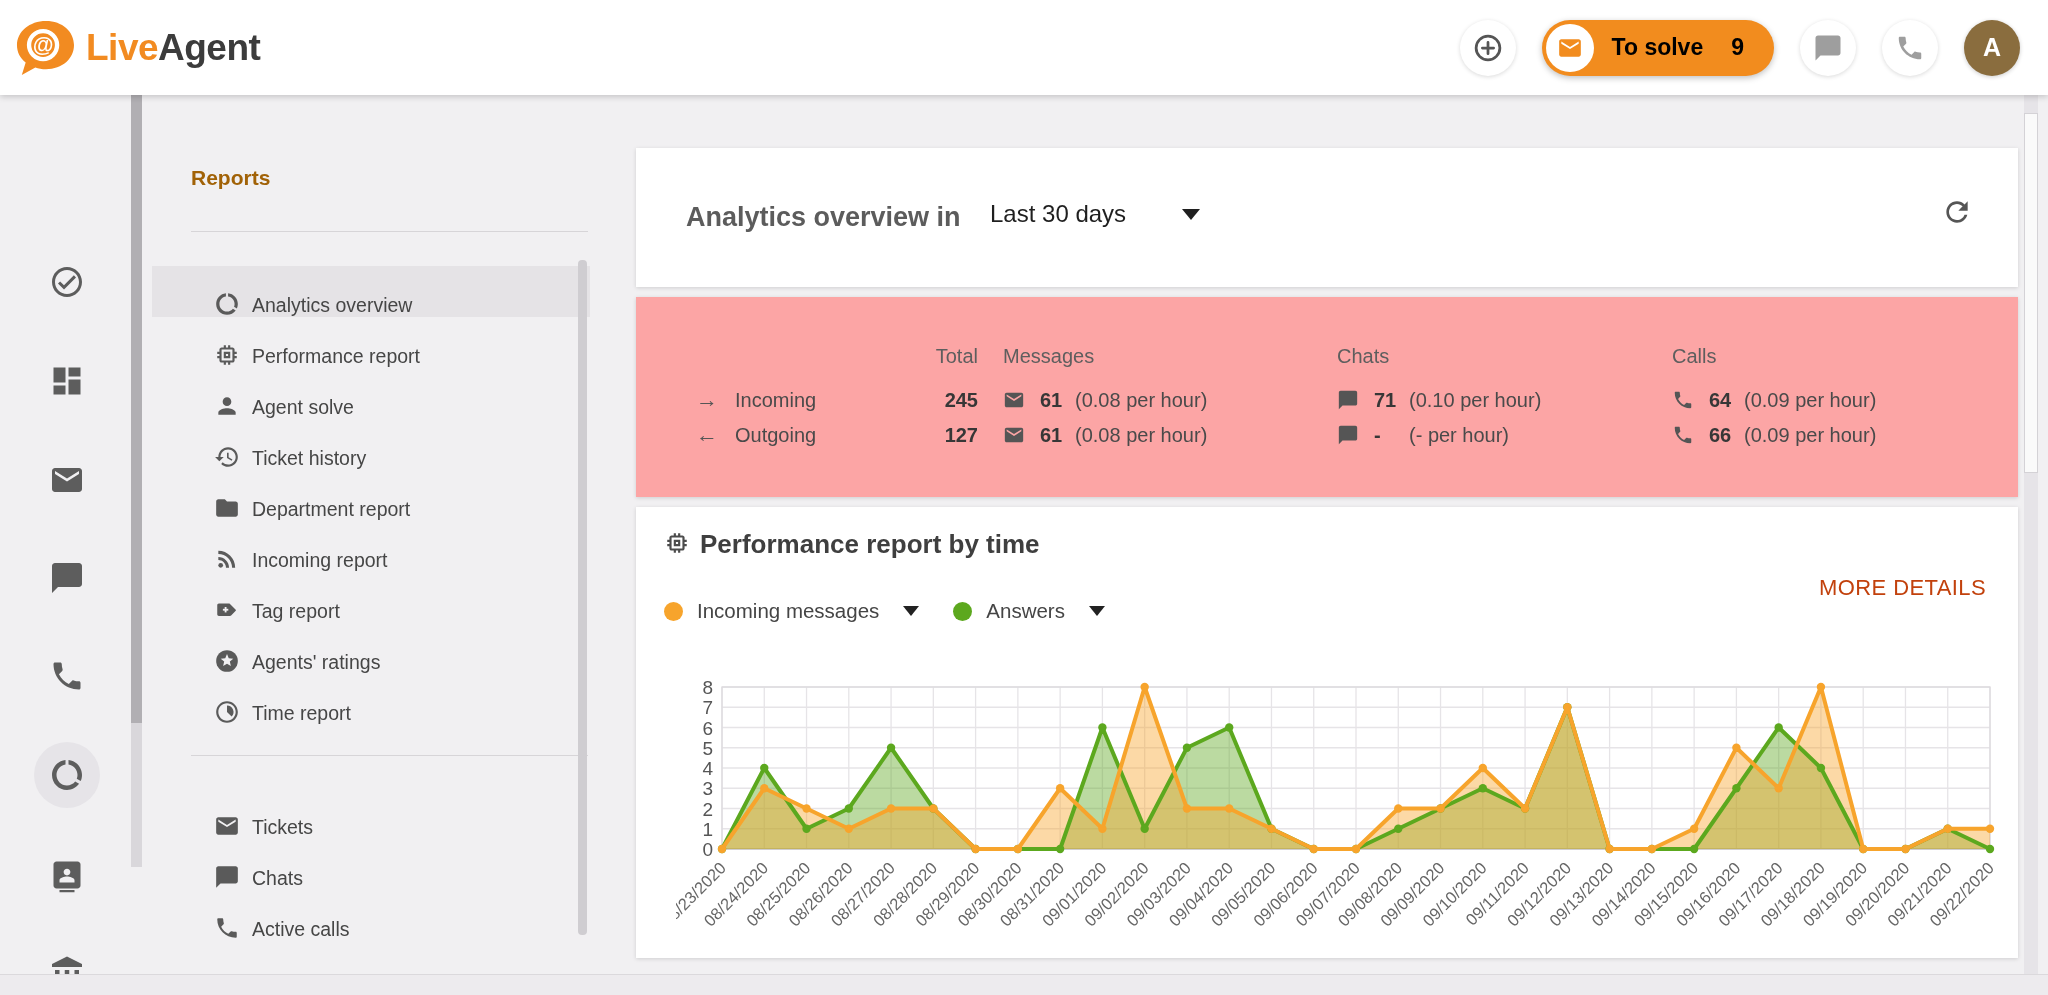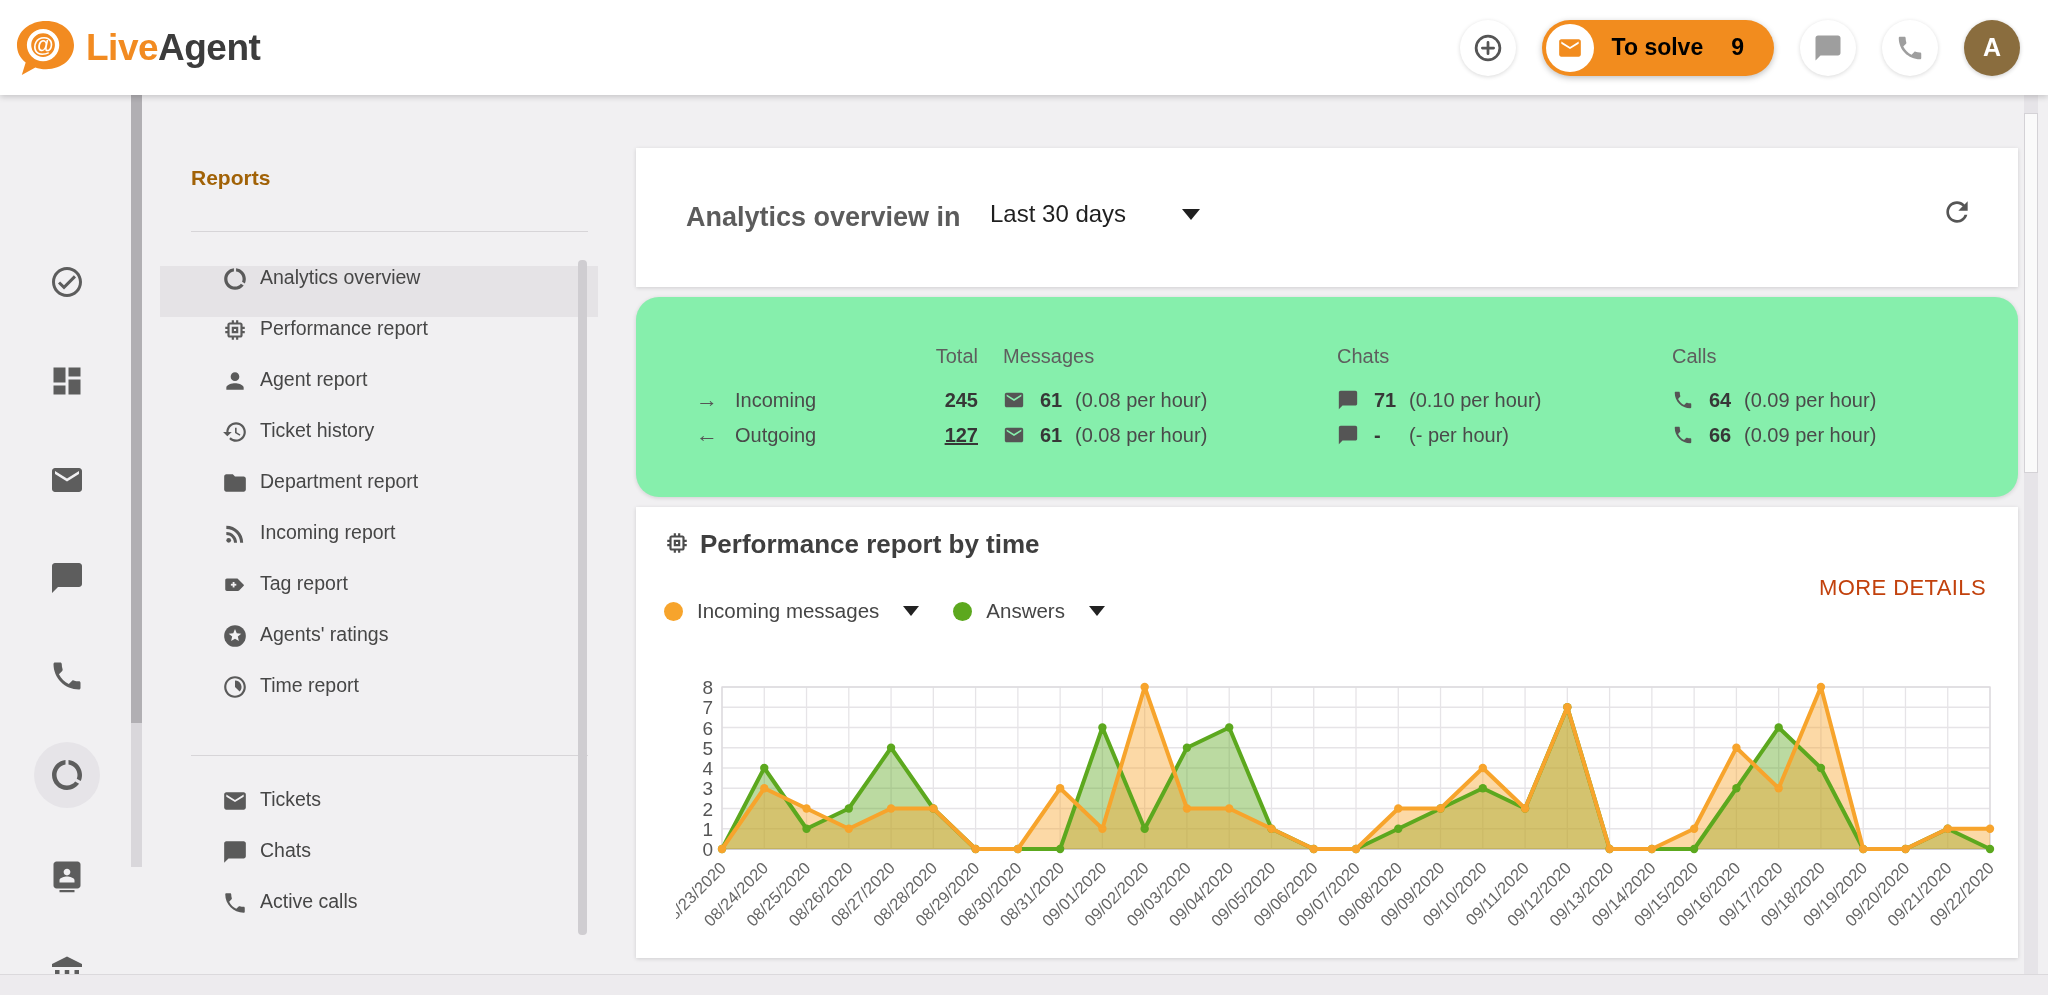--- a/index.html
+++ b/index.html
@@ -33,38 +33,38 @@
   .rail-item { position:absolute; left:49px; width:36px; height:36px; color:#5d5d5d; cursor:pointer; }
   .rail-item svg { width:36px; height:36px; }
   .rail-active-bg { position:absolute; left:34px; top:647px; width:66px; height:66px; border-radius:50%; background:#e6e4e8; }
   .rail-scrollbar { position:absolute; left:131px; top:18px; width:11px; height:849px; background:#d9d7db; }
   .rail-scrollbar-thumb { position:absolute; left:0; top:0; width:11px; height:705px; background:#b1afb3; }
 
   
   .menu { position:absolute; left:144px; top:113px; width:444px; height:849px; }
   .menu-title { position:absolute; left:47px; top:53px; font-size:21px; font-weight:bold; color:#a16207; }
   .menu-divider { position:absolute; left:47px; width:397px; border-top:1px solid #d7d5d8; }
-  .menu-item { position:absolute; left:16px; width:438px; height:51px; display:flex; align-items:flex-start; cursor:pointer; }
+  .menu-item { position:absolute; left:8px; width:438px; height:51px; display:flex; align-items:flex-end; cursor:pointer; }
   .menu-item.selected { background:#e5e3e6; }
   .menu-item .mi-icon { width:26px; height:26px; margin-left:62px; color:#5a5a5a; flex:none; }
   .menu-item .mi-icon svg { width:26px; height:26px; }
   .menu-item .mi-label { margin-left:12px; font-size:19.5px; color:#464646; }
   .menu-scrollbar { position:absolute; left:434px; top:147px; width:9px; height:675px; background:#cfcdd1; border-radius:4px; }
 
   
   .card { position:absolute; background:#fff; box-shadow:0 1px 4px rgba(0,0,0,.14); }
   .card1 { left:636px; top:148px; width:1382px; height:139px; }
   .card1-title { position:absolute; left:50px; top:54px; font-size:27px; font-weight:bold; color:#5c5c5c; }
   .range-select { position:absolute; left:354px; top:52px; display:flex; align-items:center; gap:56px; cursor:pointer; }
   .range-value { font-size:24px; color:#1f1f1f; }
   .caret { width:0; height:0; border-left:9px solid transparent; border-right:9px solid transparent; border-top:11px solid #1f1f1f; }
   .refresh-btn { position:absolute; left:1305px; top:48px; width:36px; height:36px; color:#555; cursor:pointer; }
   .refresh-btn svg { width:32px; height:32px; }
 
-  .card2 { left:636px; top:297px; width:1382px; height:200px; background:#86efac;border-radius:23px; }
+  .card2 { left:636px; top:297px; width:1382px; height:200px; background:#fca5a5; }
   .stat-abs { position:absolute; font-size:20px; color:#4a4a4a; white-space:nowrap; }
   .stat-header { color:#5e5e5e; }
   .stat-num { font-weight:bold; color:#373737; }
   .stat-icon { width:22px; height:22px; color:#555; }
   .stat-icon svg { width:22px; height:22px; }
   .stat-arrow { font-size:22px; color:#555; }
 
   .card3 { left:636px; top:507px; width:1382px; height:451px; }
   .perf-icon { position:absolute; left:28px; top:23px; width:26px; height:26px; color:#4c4c4c; }
   .perf-icon svg { width:26px; height:26px; }
@@ -215,21 +215,21 @@
         <div class="menu-item " style="top:204px">
      <span class="mi-icon"><svg viewBox="0 0 24 24" fill="currentColor">
               <path d="M15 9H9v6h6V9zm-2 4h-2v-2h2v2zm8-2V9h-2V7c0-1.1-.9-2-2-2h-2V3h-2v2h-2V3H9v2H7c-1.1 0-2 .9-2 2v2H3v2h2v2H3v2h2v2c0 1.1.9 2 2 2h2v2h2v-2h2v2h2v-2h2c1.1 0 2-.9 2-2v-2h2v-2h-2v-2h2zm-4 6H7V7h10v10z"></path>
             </svg></span>
      <span class="mi-label">Performance report</span>
         </div>
         <div class="menu-item " style="top:255px">
      <span class="mi-icon"><svg viewBox="0 0 24 24" fill="currentColor">
               <path d="M12 12c2.21 0 4-1.79 4-4s-1.79-4-4-4-4 1.79-4 4 1.79 4 4 4zm0 2c-2.67 0-8 1.34-8 4v2h16v-2c0-2.66-5.33-4-8-4z"></path>
             </svg></span>
-     <span class="mi-label">Agent report</span>
+     <span class="mi-label">Agent solve</span>
         </div>
         <div class="menu-item " style="top:306px">
      <span class="mi-icon"><svg viewBox="0 0 24 24" fill="currentColor">
               <path d="M13 3c-4.97 0-9 4.03-9 9H1l3.89 3.89.07.14L9 12H6c0-3.87 3.13-7 7-7s7 3.13 7 7-3.13 7-7 7c-1.93 0-3.68-.79-4.94-2.06l-1.42 1.42C8.27 19.99 10.51 21 13 21c4.97 0 9-4.03 9-9s-4.03-9-9-9zm-1 5v5l4.28 2.54.72-1.21-3.5-2.08V8H12z"></path>
             </svg></span>
      <span class="mi-label">Ticket history</span>
         </div>
         <div class="menu-item " style="top:357px">
      <span class="mi-icon"><svg viewBox="0 0 24 24" fill="currentColor">
               <path d="M10 4H4c-1.1 0-1.99.9-1.99 2L2 18c0 1.1.9 2 2 2h16c1.1 0 2-.9 2-2V8c0-1.1-.9-2-2-2h-8l-2-2z"></path>
@@ -324,21 +324,21 @@
           </svg></div>
         <div class="stat-abs stat-num" style="left:738px;top:92px">71</div>
         <div class="stat-abs" style="left:773px;top:92px">(0.10 per hour)</div>
         <div class="stat-abs stat-icon" style="left:1036px;top:92px"><svg viewBox="0 0 24 24" fill="currentColor">
             <path d="M6.62 10.79c1.44 2.83 3.76 5.14 6.59 6.59l2.2-2.2c.27-.27.67-.36 1.02-.24 1.12.37 2.33.57 3.57.57.55 0 1 .45 1 1V20c0 .55-.45 1-1 1-9.39 0-17-7.61-17-17 0-.55.45-1 1-1h3.5c.55 0 1 .45 1 1 0 1.25.2 2.45.57 3.57.11.35.03.74-.25 1.02l-2.2 2.2z"></path>
           </svg></div>
         <div class="stat-abs stat-num" style="left:1073px;top:92px">64</div>
         <div class="stat-abs" style="left:1108px;top:92px">(0.09 per hour)</div>
         <div class="stat-abs stat-arrow" style="left:60px;top:125px">←</div>
       <div class="stat-abs" style="left:99px;top:127px">Outgoing</div>
-      <div class="stat-abs stat-num" style="left:258px;top:127px;width:84px;text-align:right;text-decoration:underline;">127</div>
+      <div class="stat-abs stat-num" style="left:258px;top:127px;width:84px;text-align:right;">127</div>
         <div class="stat-abs stat-icon" style="left:367px;top:127px"><svg viewBox="0 0 24 24" fill="currentColor">
             <path d="M20 4H4c-1.1 0-2 .9-2 2v12c0 1.1.9 2 2 2h16c1.1 0 2-.9 2-2V6c0-1.1-.9-2-2-2zm0 4-8 5-8-5V6l8 5 8-5v2z"></path>
           </svg></div>
         <div class="stat-abs stat-num" style="left:404px;top:127px">61</div>
         <div class="stat-abs" style="left:439px;top:127px">(0.08 per hour)</div>
         <div class="stat-abs stat-icon" style="left:701px;top:127px"><svg viewBox="0 0 24 24" fill="currentColor">
             <path d="M20 2H4c-1.1 0-2 .9-2 2v18l4-4h14c1.1 0 2-.9 2-2V4c0-1.1-.9-2-2-2z"></path>
           </svg></div>
         <div class="stat-abs stat-num" style="left:738px;top:127px">-</div>
         <div class="stat-abs" style="left:773px;top:127px">(- per hour)</div>

